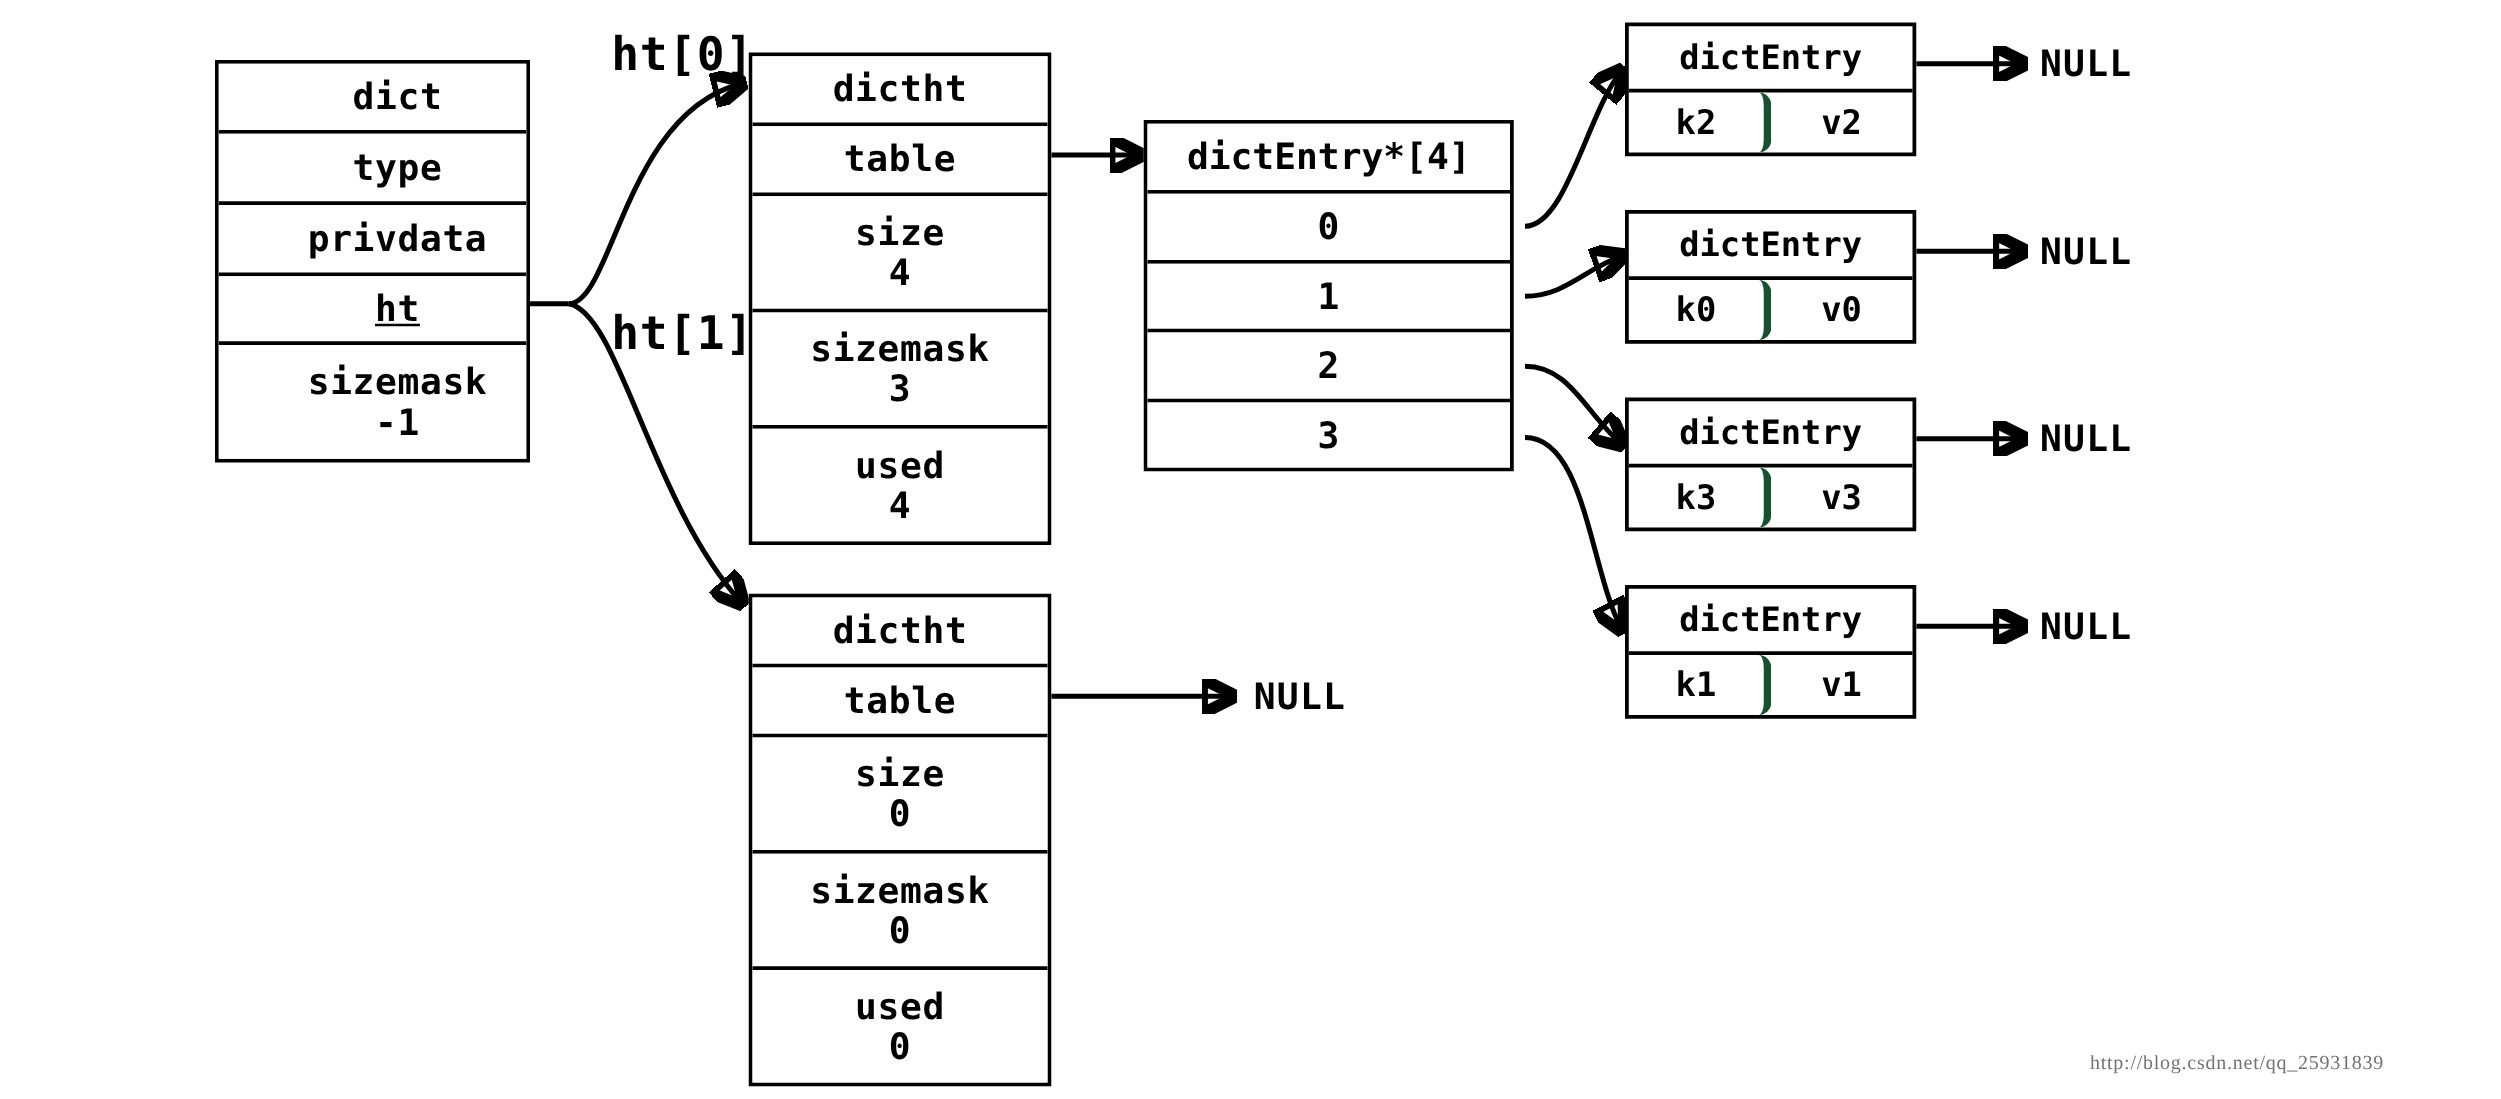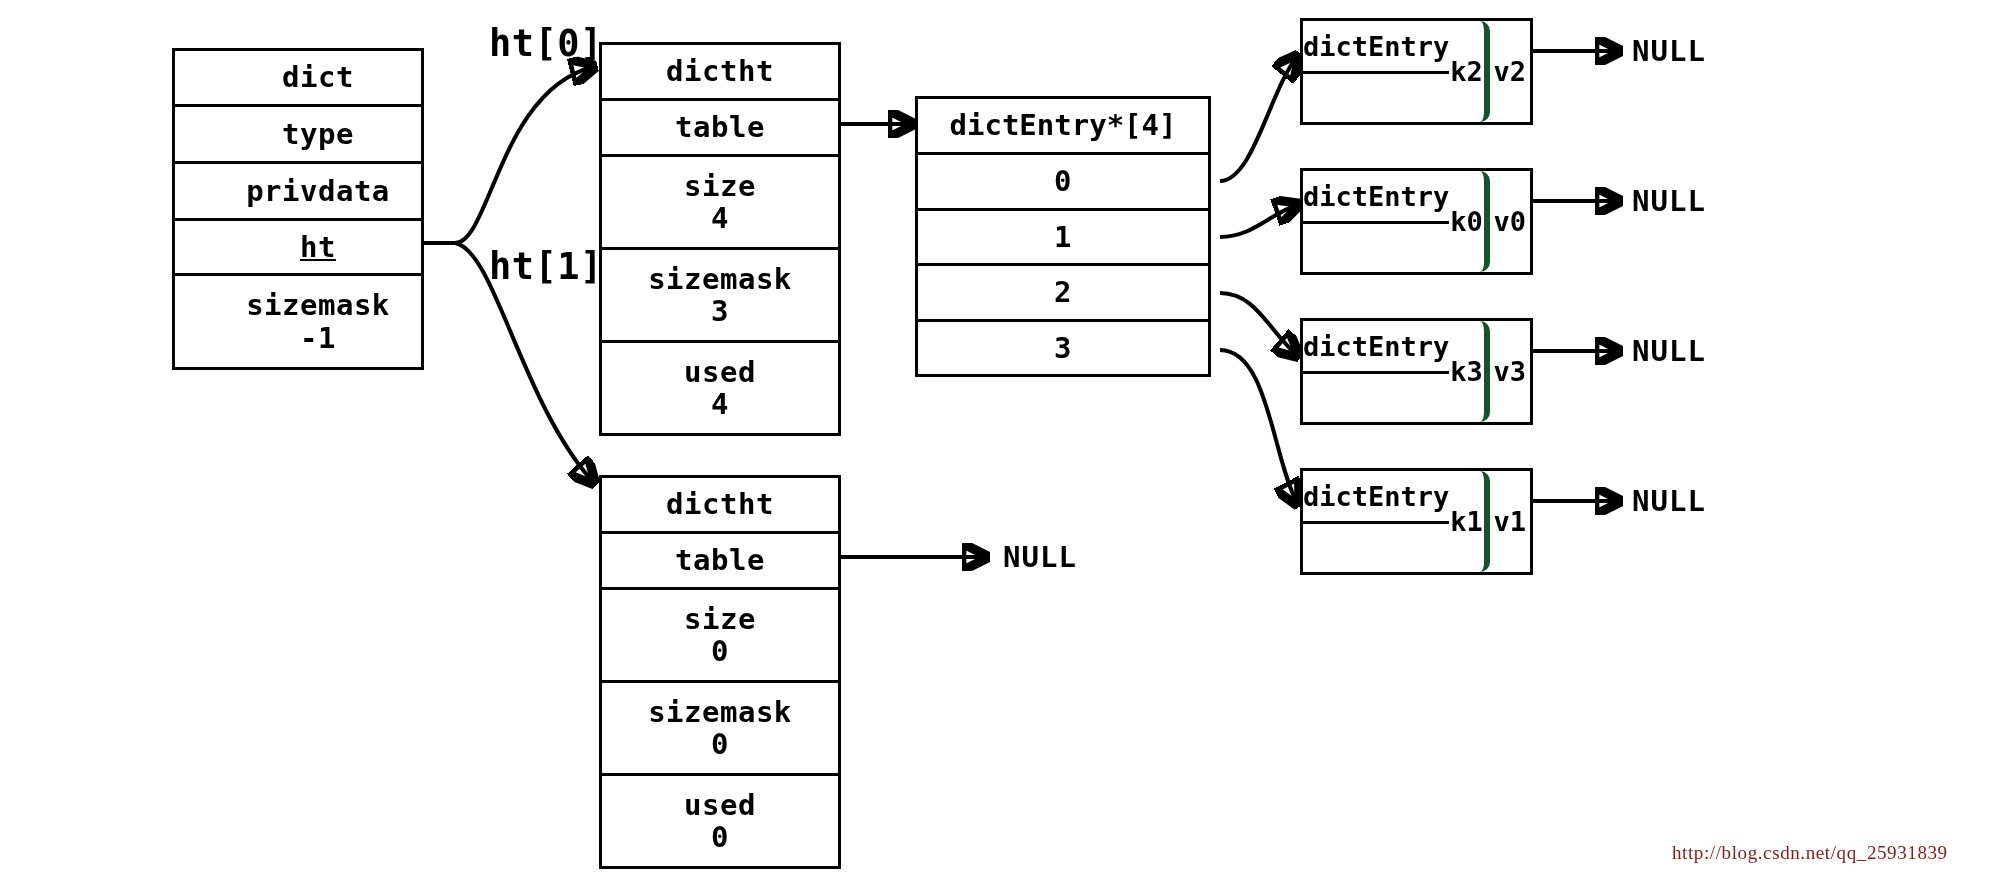--- a/index.html
+++ b/index.html
@@ -52,21 +52,21 @@
   
   .dictht-box .cell { font-size: 29px; }
 
   
   .array-box .cell { font-size: 29px; }
   .array-box .cell.head { font-size: 29px; letter-spacing: 0px; }
 
   
   .entry-box {
     display: flex;
-    flex-direction: row;
+    flex-direction: column;
     text-align: center;
   }
   .entry-box .entry-head {
     box-sizing: border-box;
     border-bottom: 3px solid #000;
     display: flex;
     align-items: center;
     justify-content: center;
     font-size: 27px;
     font-weight: 700;
@@ -102,22 +102,22 @@
     position: absolute;
     font-size: 29px;
     font-weight: 700;
     white-space: nowrap;
     z-index: 4;
     letter-spacing: 1px;
   }
   .watermark {
     position: absolute;
     font-family: "Liberation Serif", "DejaVu Serif", serif;
-    font-size: 19px;
-    color: #7f1d1d;
+    font-size: 16px;
+    color: #737373;
     white-space: nowrap;
     z-index: 1;
     letter-spacing: 0.6px;
   }
   svg.wires {
     position: absolute;
     left: 0;
     top: 0;
     width: 2001px;
     height: 879px;

